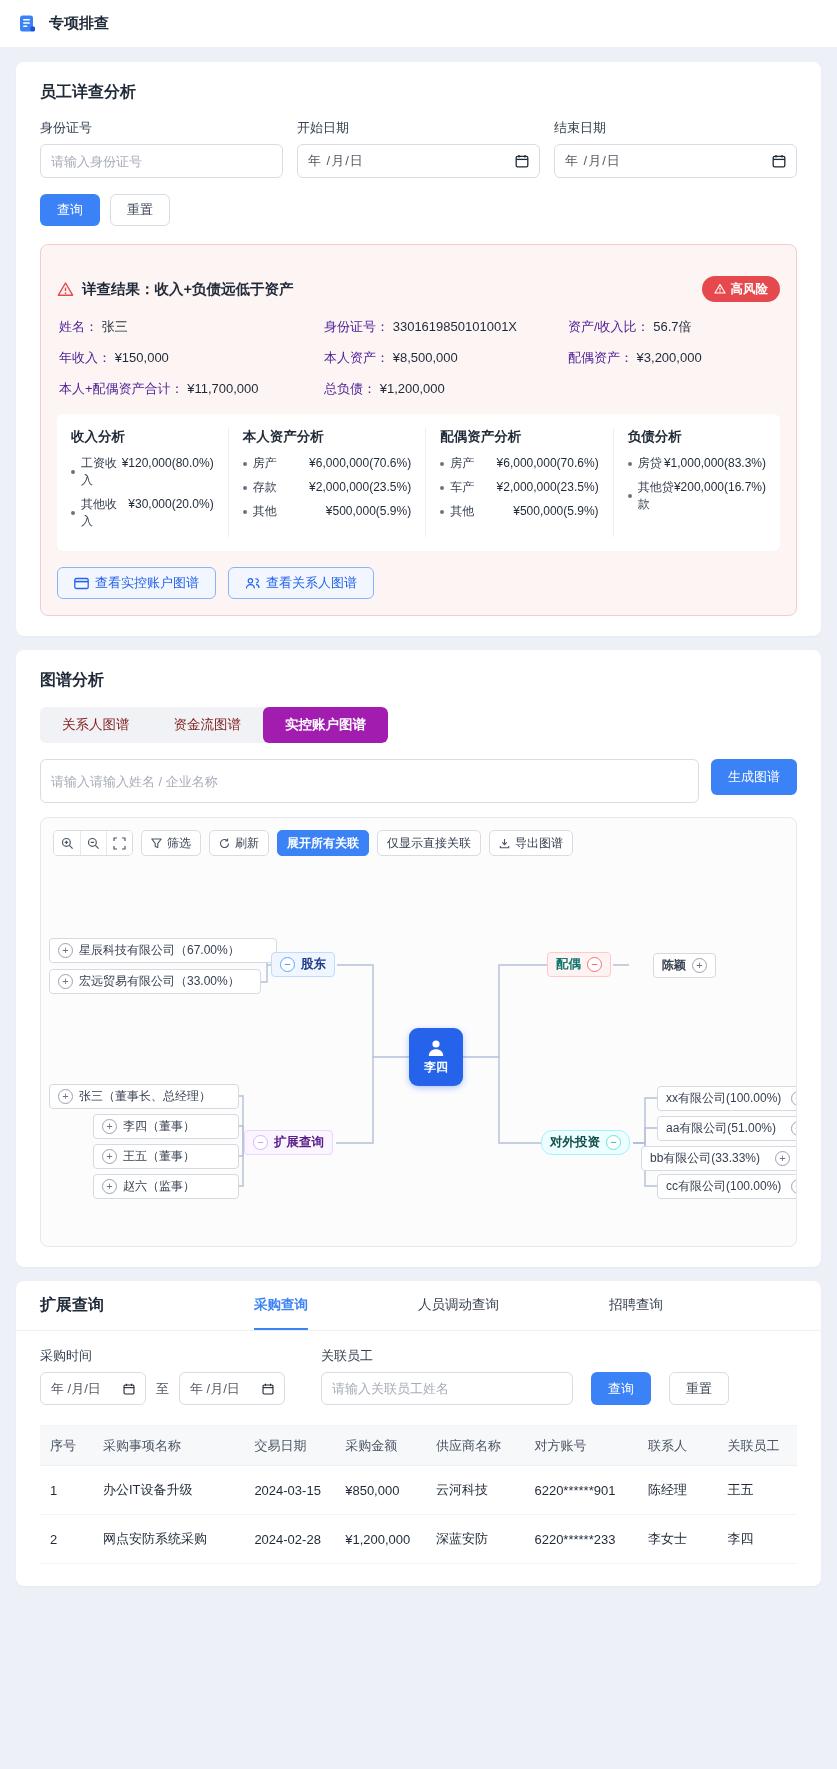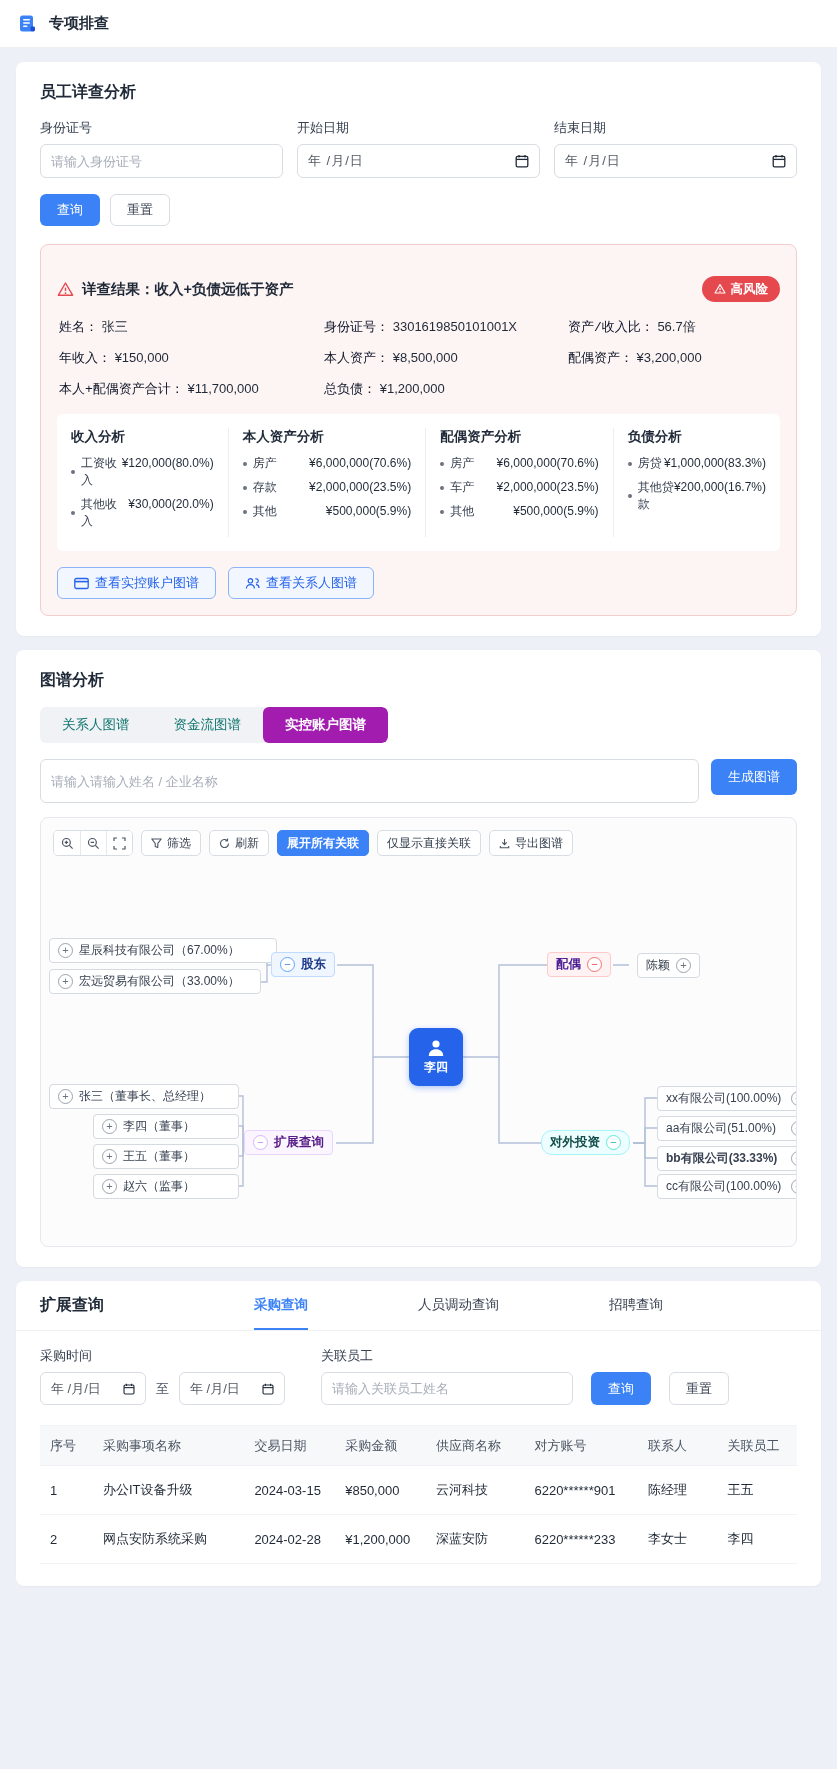--- a/index.html
+++ b/index.html
@@ -24,53 +24,53 @@
   .btn { height:32px; padding:0 16px; border-radius:6px; font-size:13px; display:inline-flex; align-items:center; gap:6px; cursor:pointer; border:1px solid transparent; background:#fff; font-family:inherit; }
   .btn-primary { background:#3b82f6; color:#fff; }
   .btn-plain { border-color:#d8dce3; color:#374151; }
 
   
   .result-card { margin-top:18px; background:#fdf4f4; border:1px solid #f3cdcd; border-radius:8px; padding:16px 16px 16px; }
   .result-head { display:flex; align-items:center;margin-top:15px; }
   .result-title { font-weight:bold; font-size:14.5px; color:#1f2937; margin-left:8px; }
   .risk-badge { margin-left:auto; background:#e5484d; color:#fff; border-radius:999px; height:26px; padding:0 12px; display:flex; align-items:center; gap:5px; font-size:12.5px; font-weight:bold; }
   .info-grid { display:grid; grid-template-columns:1.25fr 1.15fr 1fr; row-gap:13px; margin:16px 0 16px 2px; font-size:13px; }
-  .info-item .lbl { color:#0f172a;font-family:Liberation Mono, monospace; }
+  .info-item .lbl { color:#4c1d95; }
   .info-item .val { color:#1f2937; }
   .analysis-panel { background:#fff; border-radius:6px; display:grid; grid-template-columns:1.02fr 1.18fr 1.12fr 1fr; padding:14px 0; }
   .acol { padding:0 14px; }
   .acol + .acol { border-left:1px solid #eceef2; }
   .acol-title { font-weight:bold; font-size:13.5px; color:#1f2937; margin-bottom:9px; }
   .aitem { display:flex; align-items:baseline; font-size:12px; color:#374151; margin-bottom:7px; }
   .aitem .dot { width:4px; height:4px; border-radius:50%; background:#6b7280; margin-right:6px; flex:none; align-self:center; }
   .aitem .nm { color:#374151; }
   .aitem .vv { margin-left:auto; color:#1f2937; }
   .result-actions { display:flex; gap:12px; margin-top:16px; }
   .btn-outline-blue { border:1px solid #8cb3f8; color:#2563eb; background:#f2f7ff; font-size:13px; height:32px; }
 
   
   .seg-tabs { display:inline-flex; background:#f1f2f5; border-radius:6px; margin-top:16px; overflow:hidden; }
-  .seg-tab { padding:9px 22px; font-size:13.5px; color:#0f766e; cursor:pointer; border-radius:6px; }
+  .seg-tab { padding:9px 22px; font-size:13.5px; color:#7f1d1d; cursor:pointer; border-radius:6px; }
   .seg-tab.active { background:#a21caf; color:#fff; font-weight:bold; }
   .graph-search-row { display:flex; gap:12px; margin-top:16px; }
   .graph-search-row .tinput { flex:1; height:44px; }
   .graph-search-row .btn-primary { height:36px; }
   .graph-panel { margin-top:14px; border:1px solid #e5e8ee; border-radius:8px; background:#fcfcfd; height:430px; position:relative; overflow:hidden; }
   .graph-toolbar { position:absolute; left:12px; top:12px; display:flex; align-items:center; gap:8px; z-index:3; }
   .tool-group { display:flex; border:1px solid #d8dce3; border-radius:5px; overflow:hidden; background:#fff; }
   .tool-btn { width:26px; height:24px; display:flex; align-items:center; justify-content:center; cursor:pointer; background:#fff; }
   .tool-btn + .tool-btn { border-left:1px solid #e5e8ee; }
   .tool-chip { height:26px; padding:0 9px; border:1px solid #d8dce3; border-radius:5px; background:#fff; display:flex; align-items:center; gap:5px; font-size:12px; color:#374151; cursor:pointer; }
   .tool-chip.primary { background:#3b82f6; border-color:#3b82f6; color:#fff; font-weight:bold; }
   .graph-canvas { position:absolute; inset:0; }
   .graph-canvas svg.edges { position:absolute; inset:0; }
   .gnode { position:absolute; display:flex; align-items:center; gap:6px; background:#fff; border:1px solid #d5d9e0; border-radius:4px; height:25px; padding:0 8px; font-size:12px; color:#374151; white-space:nowrap; z-index:2; }
   .hub { border-radius:4px; font-size:12.5px; font-weight:bold; }
   .hub-shareholder { background:#eff6ff; border-color:#bfdbfe; color:#1e3a8a; }
-  .hub-spouse { background:#fef2f2; border-color:#fecaca; color:#4c1d95; }
+  .hub-spouse { background:#fef2f2; border-color:#fecaca; color:#0f766e; }
   .hub-exec { background:#faf5ff; border-color:#e9d5ff; color:#581c87; }
   .hub-invest { background:#ecfeff; border-color:#a5f3fc; color:#134e4a; }
   .circ { width:15px; height:15px; border-radius:50%; display:inline-flex; align-items:center; justify-content:center; font-size:11px; line-height:1; flex:none; cursor:pointer; font-weight:normal; }
   .plus { border:1px solid #9ca3af; color:#6b7280; background:#fff; }
   .plus::before { content:"+"; }
   .minus-blue { border:1px solid #60a5fa; color:#3b82f6; background:#fff; }
   .minus-red { border:1px solid #f87171; color:#ef4444; background:#fff; }
   .minus-purple { border:1px solid #d8b4fe; color:#c084fc; background:#fff; }
   .minus-teal { border:1px solid #5eead4; color:#14b8a6; background:#fff; }
   .minus-blue::before,.minus-red::before,.minus-purple::before,.minus-teal::before { content:"−"; }
@@ -384,21 +384,21 @@
 
       <div class="gnode hub hub-shareholder" style="left:230px;top:134px;">
         <span class="circ minus-blue"></span>
         <span>股东</span>
       </div>
 
       <div class="gnode hub hub-spouse" style="left:506px;top:134px;">
         <span>配偶</span>
         <span class="circ minus-red"></span>
       </div>
-      <div class="gnode" style="left:596px;top:135px;">
+      <div class="gnode" style="left:612px;top:135px;font-weight:bold;">
         <span>陈颖</span>
         <span class="circ plus"></span>
       </div>
 
       <div class="center-node" style="left:368px;top:210px;">
         <span class="icon-svg">
           <svg width="20" height="18" viewBox="0 0 20 18">
               <circle cx="10" cy="5" r="3.6" fill="#fff"></circle>
               <path d="M2.8 17 C2.8 12.4 6 10.2 10 10.2 C14 10.2 17.2 12.4 17.2 17 Z" fill="#fff"></path>
             </svg>
@@ -432,21 +432,21 @@
         <span class="circ minus-teal"></span>
       </div>
       <div class="gnode" style="left:616px;top:268px;width:158px;">
         <span>xx有限公司(100.00%)</span>
         <span class="circ plus" style="margin-left:auto;"></span>
       </div>
       <div class="gnode" style="left:616px;top:298px;width:158px;">
         <span>aa有限公司(51.00%)</span>
         <span class="circ plus" style="margin-left:auto;"></span>
       </div>
-      <div class="gnode" style="left:616px;top:328px;width:158px;font-weight:bold;">
+      <div class="gnode" style="left:600px;top:328px;width:158px;">
         <span>bb有限公司(33.33%)</span>
         <span class="circ plus" style="margin-left:auto;"></span>
       </div>
       <div class="gnode" style="left:616px;top:356px;width:158px;">
         <span>cc有限公司(100.00%)</span>
         <span class="circ plus" style="margin-left:auto;"></span>
       </div>
     </div>
   </div>
 </div>

